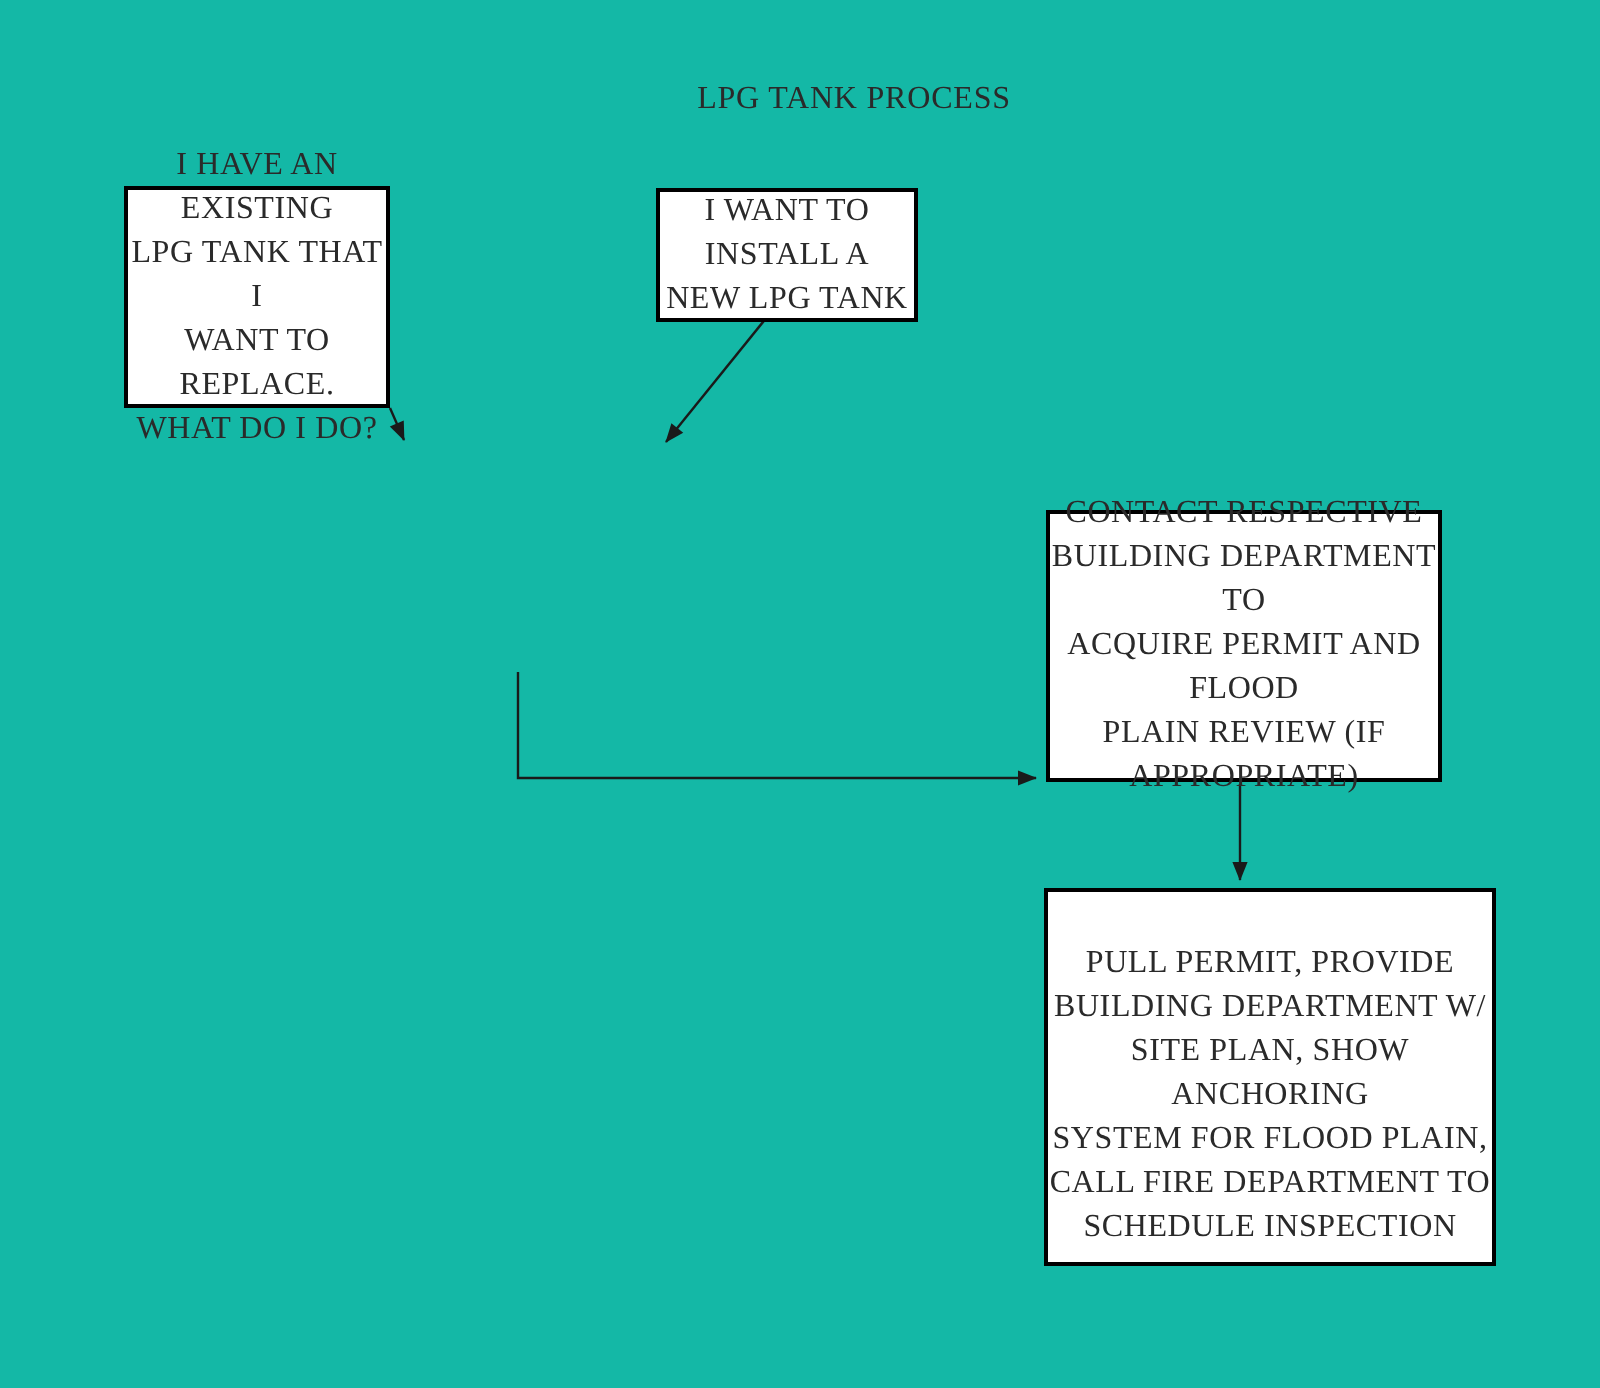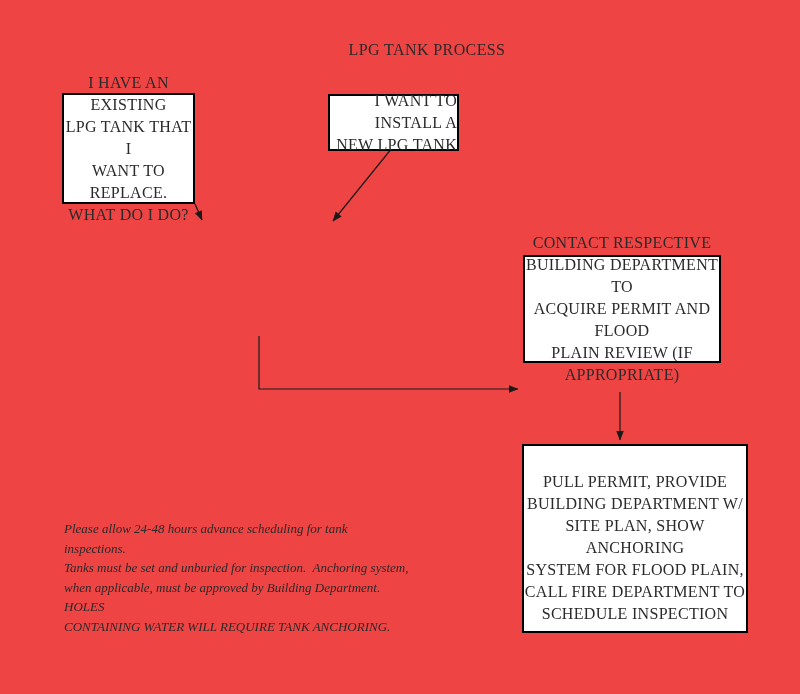--- a/index.html
+++ b/index.html
@@ -4,21 +4,21 @@
 <style>
   html, body {
     margin: 0;
     padding: 0;
     background: #ffffff;
   }
   .canvas {
     position: relative;
     width: 800px;
     height: 694px;
-    background: #ef4444;
+    background: #14b8a6;
     font-family: "Liberation Serif", "DejaVu Serif", serif;
     color: #1f1f1f;
     overflow: hidden;
   }
   .title {
     position: absolute;
     top: 41px;
     left: 427px;
     transform: translateX(-50%);
     font-size: 16px;
@@ -45,23 +45,23 @@
     text-align: center;
   }
   .box-text {
     font-size: 16px;
     line-height: 22px;
     letter-spacing: 0.3px;
     white-space: pre-wrap;
     color: #2a2a2a;
   }
   .box-existing    { left: 62px;  top: 93px;  width: 133px; height: 111px; }
-  .box-new         { left: 328px; top: 94px;  width: 131px; height: 57px; text-align: right;  }
+  .box-new         { left: 328px; top: 94px;  width: 131px; height: 67px;  }
   .box-buried      { left: 193px; top: 228px; width: 134px; height: 109px; }
-  .box-contact     { left: 523px; top: 255px; width: 198px; height: 108px; }
+  .box-contact     { left: 523px; top: 255px; width: 198px; height: 136px; }
   .box-permit      { left: 522px; top: 444px; width: 226px; height: 189px;
                      align-items: flex-end; padding-bottom: 6px; }
   .note {
     position: absolute;
     left: 64px;
     top: 519px;
     width: 345px;
     font-style: italic;
     font-size: 13px;
     line-height: 19.5px;
@@ -111,18 +111,14 @@
 
   <div class="box box-permit">
     <div class="box-text">PULL PERMIT, PROVIDE
 BUILDING DEPARTMENT W/
 SITE PLAN, SHOW ANCHORING
 SYSTEM FOR FLOOD PLAIN,
 CALL FIRE DEPARTMENT TO
 SCHEDULE INSPECTION</div>
   </div>
 
-  <div class="note">Please allow 24-48 hours advance scheduling for tank inspections.
-Tanks must be set and unburied for inspection.  Anchoring system,
-when applicable, must be approved by Building Department.  HOLES
-CONTAINING WATER WILL REQUIRE TANK ANCHORING.</div>
 
 </div>
 
 </body></html>

